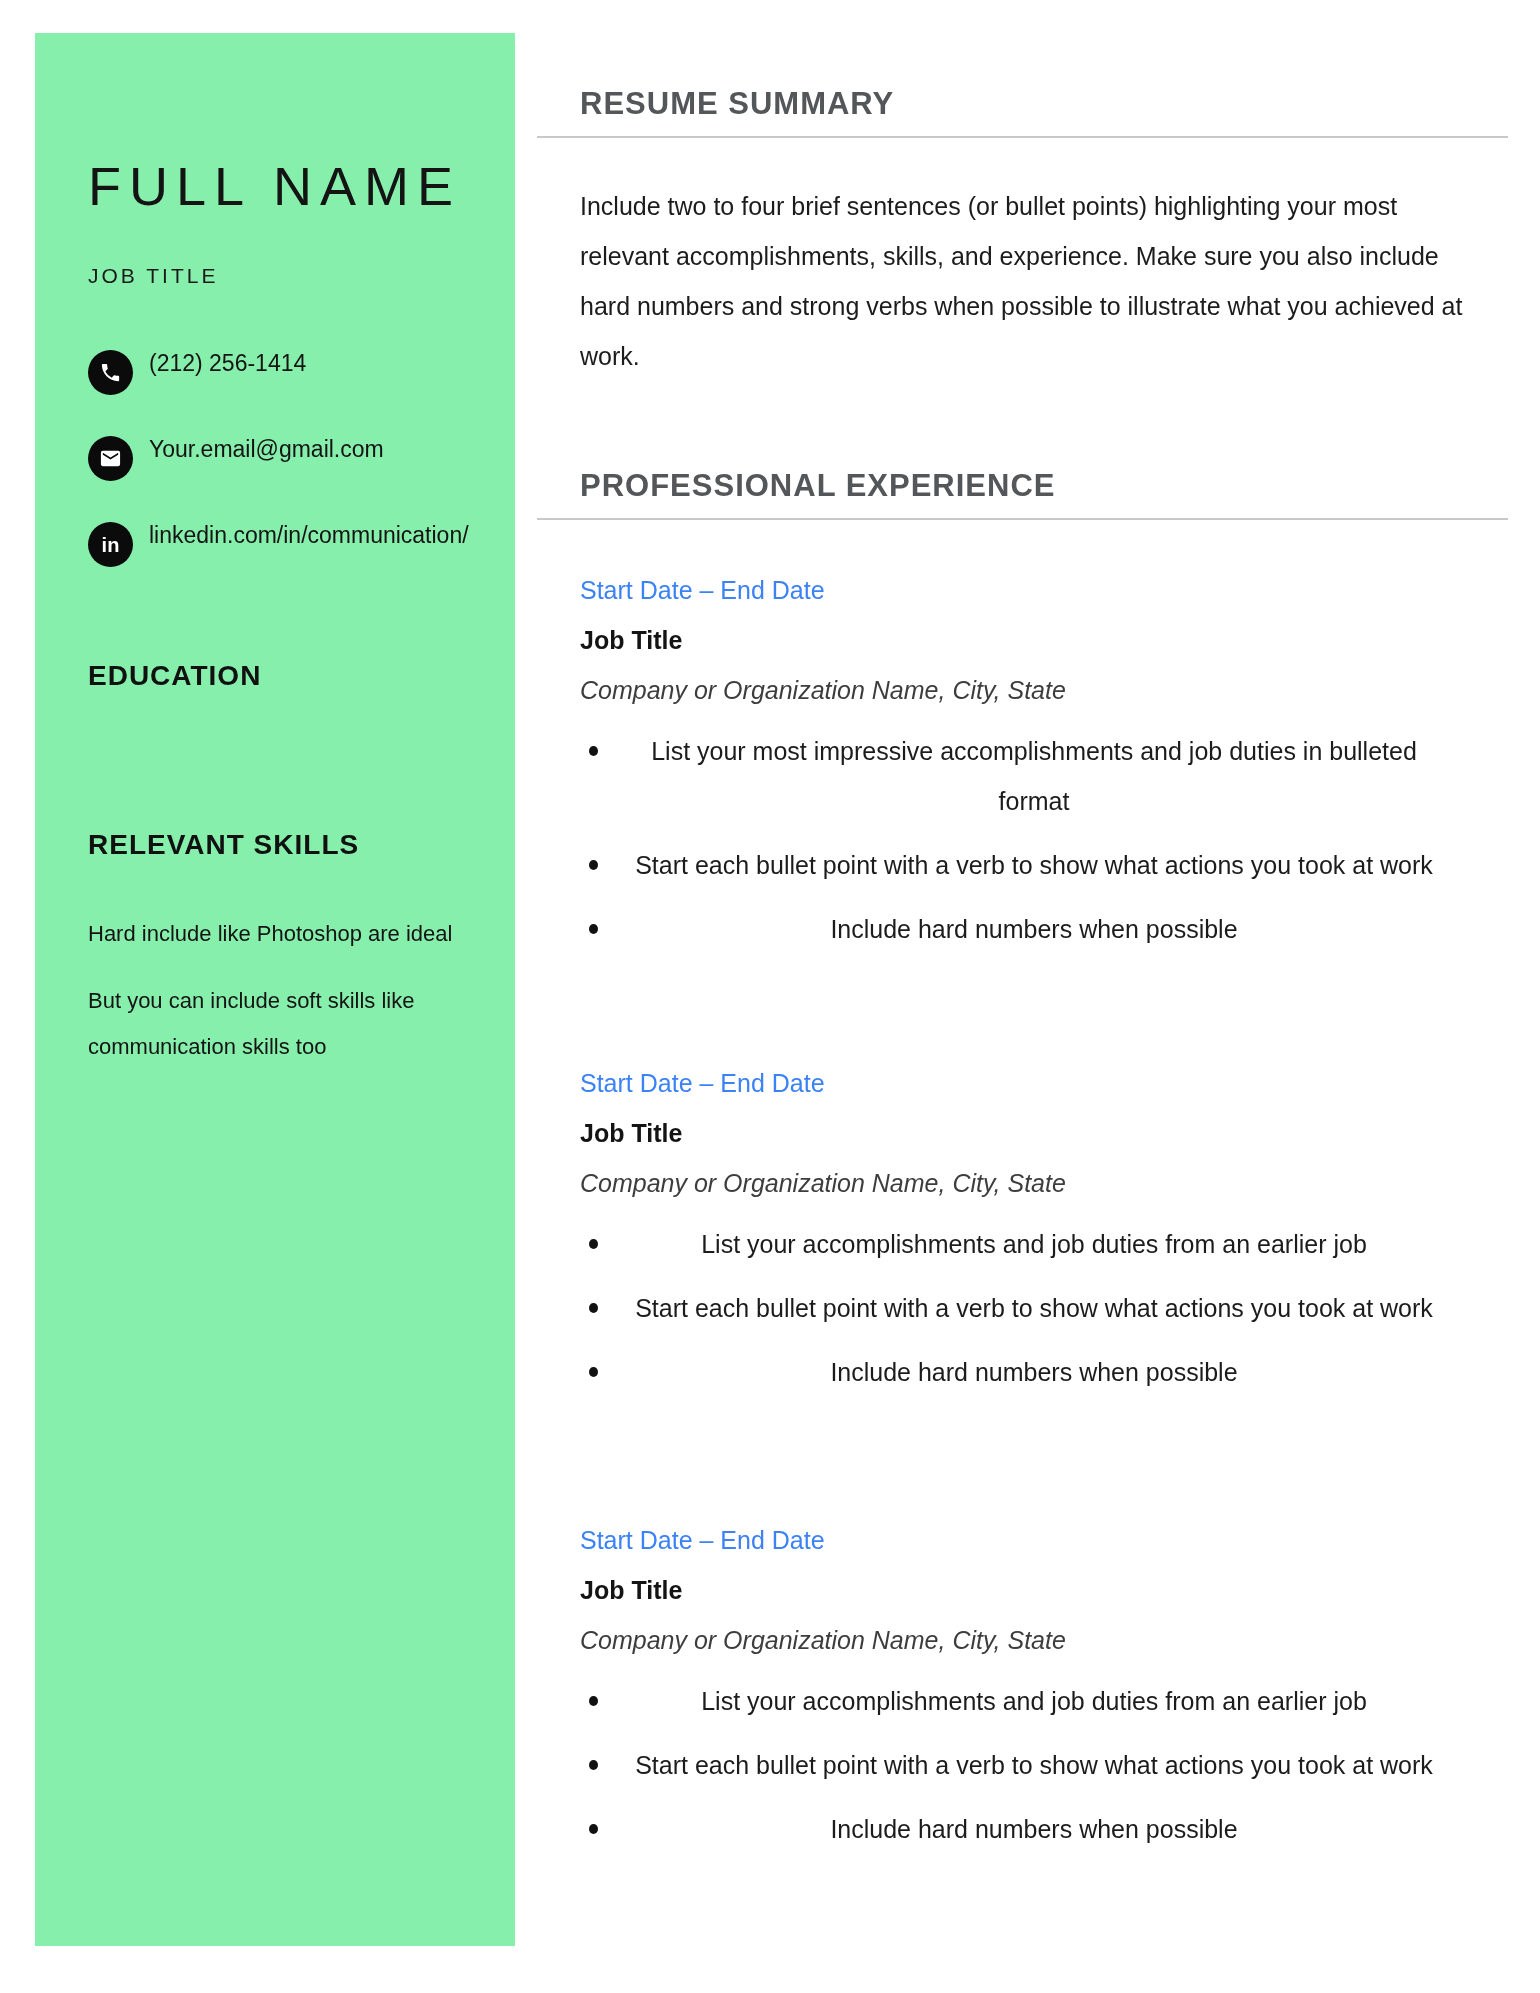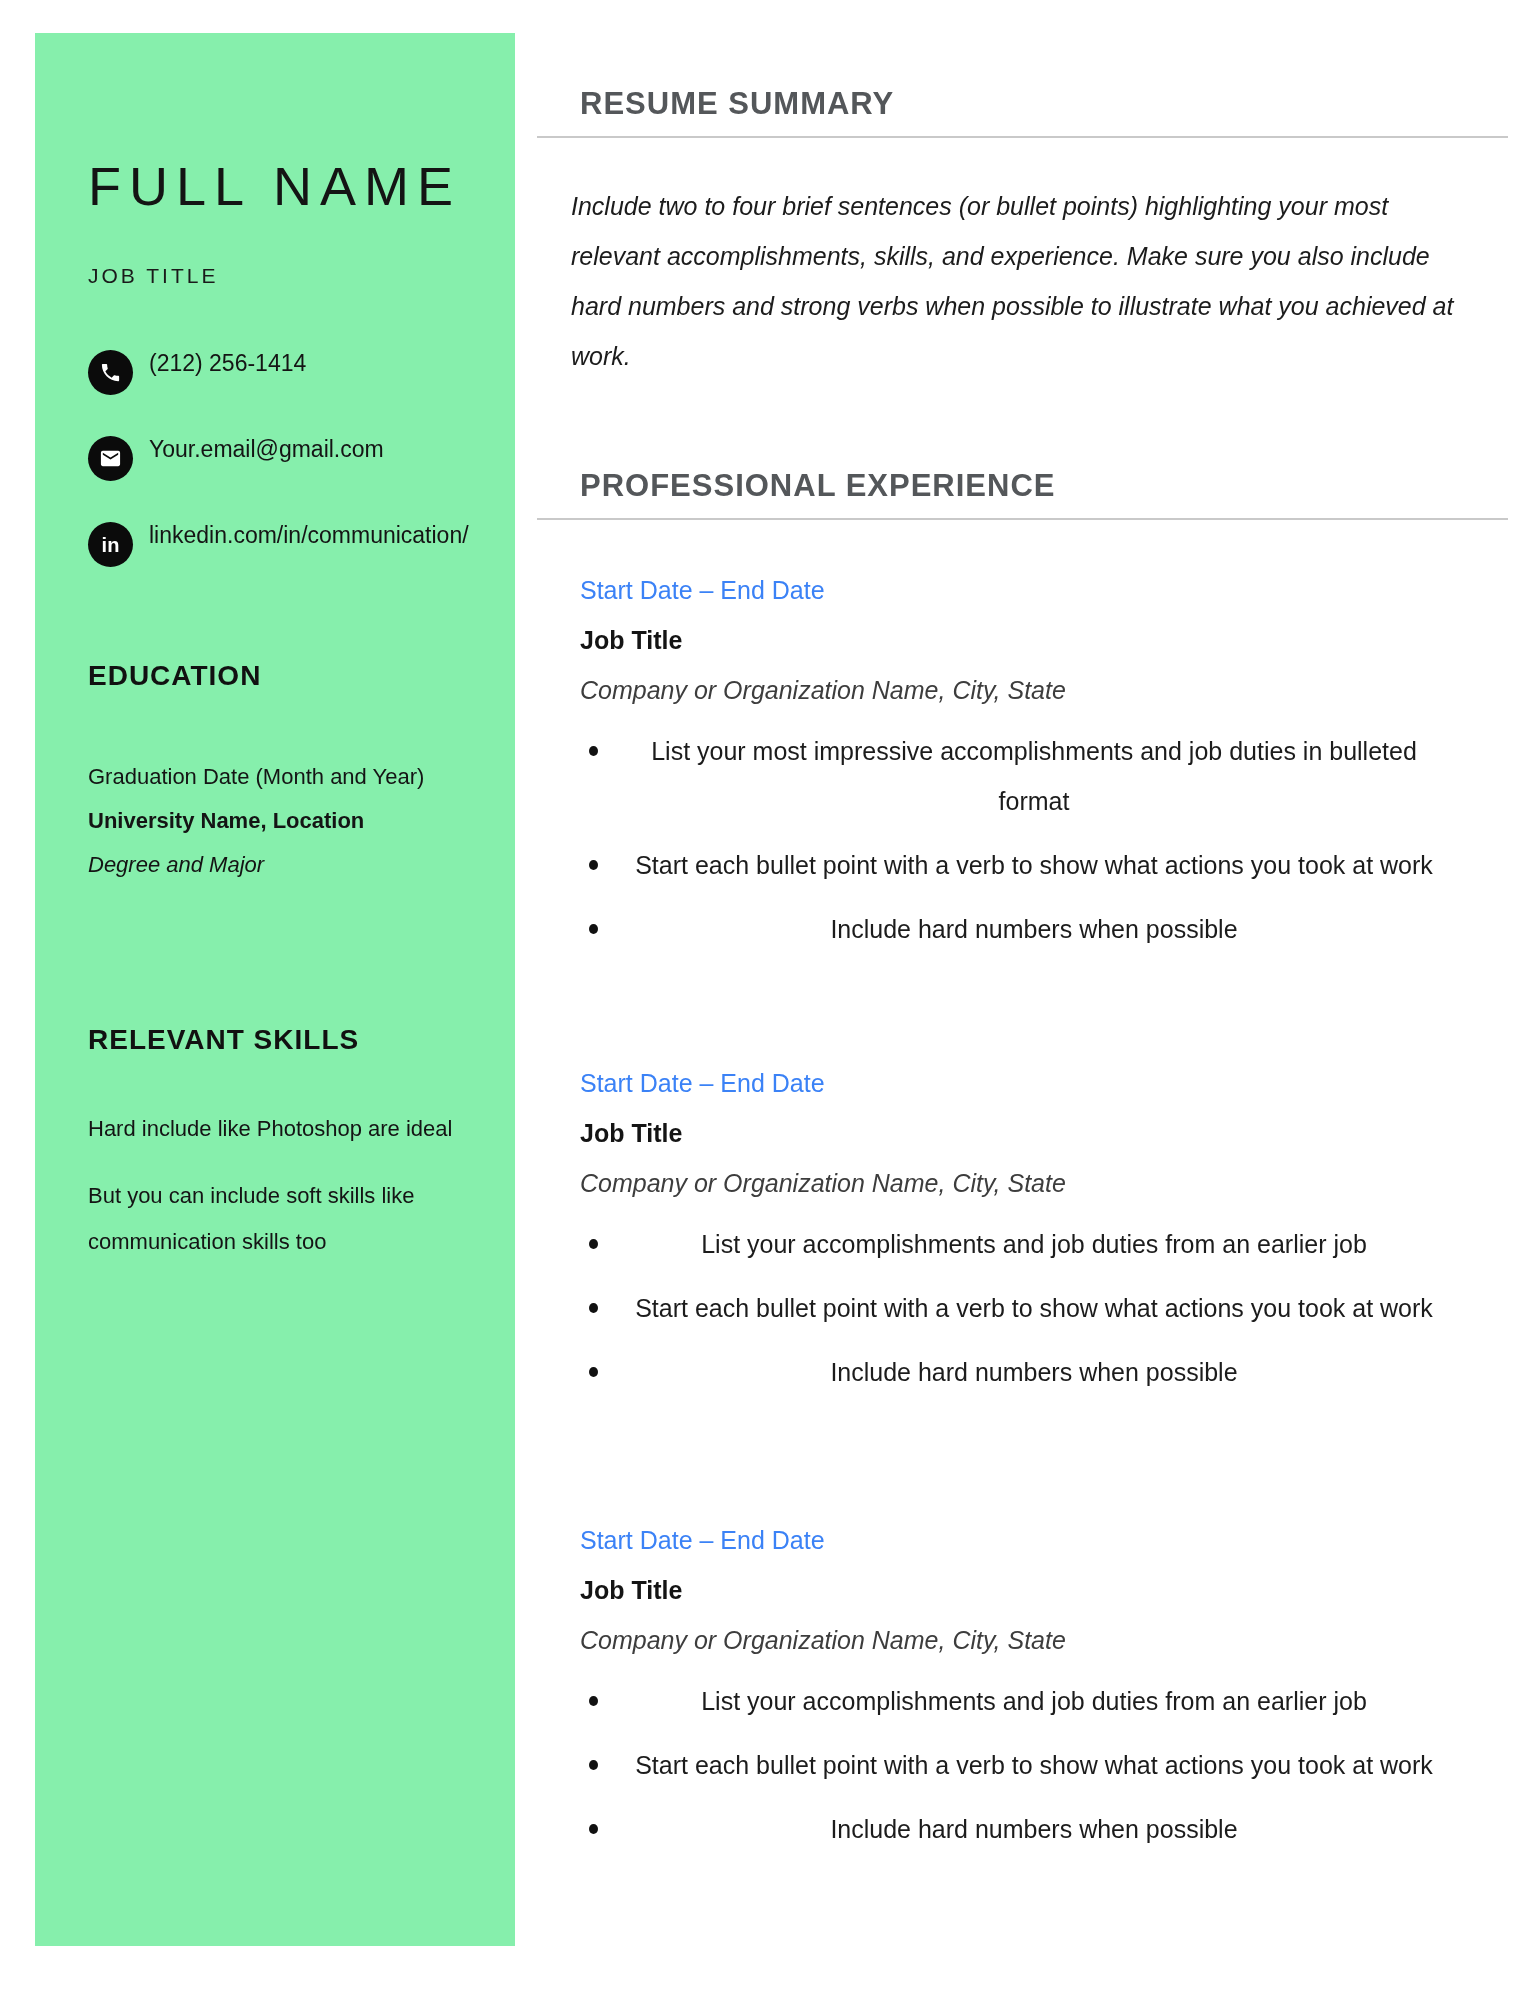--- a/index.html
+++ b/index.html
@@ -95,26 +95,25 @@
     color:#54575A;
   }
   .summary-heading { margin-top:86px; }
   .rule {
     margin-top:14px;
     border:none;
     border-top:2px solid #C9C9C9;
     width:100%;
   }
   .summary-body {
-    margin:43px 0 0 34px;
+    margin:43px 0 0 43px;
     width:900px;
     font-size:25px;
     line-height:50px;
     color:#1c1c1c;
-    font-style:italic;
   }
   .experience-heading { margin-top:87px; }
 
   .job-block { margin-left:43px; }
   .job-block.first  { margin-top:45px; }
   .job-block.second { margin-top:104px; }
   .job-block.third  { margin-top:118px; }
   .job-dates   { font-size:25px; line-height:50px; color:#3b82f6; }
   .job-name    { font-size:25px; line-height:50px; font-weight:700; color:#141414; }
   .job-company { font-size:25px; line-height:50px; font-style:italic; color:#3d3d3d; }
@@ -166,25 +165,20 @@
       </div>
       <div class="contact-row">
         <span class="contact-icon">
           <span class="in-glyph">in</span>
         </span>
         <span class="contact-text">linkedin.com/in/communication/</span>
       </div>
     </div>
 
     <h2 class="side-heading edu-heading">EDUCATION</h2>
-    <div class="edu-block">
-      <div class="edu-line">Graduation Date (Month and Year)</div>
-      <div class="edu-line bold">University Name, Location</div>
-      <div class="edu-line italic">Degree and Major</div>
-    </div>
 
     <h2 class="side-heading skills-heading">RELEVANT SKILLS</h2>
     <div class="skills-block">
       <p class="skill-item">Hard include like Photoshop are ideal</p>
       <p class="skill-item">But you can include soft skills like communication skills too</p>
     </div>
   </aside>
 
   <main class="main">
 

